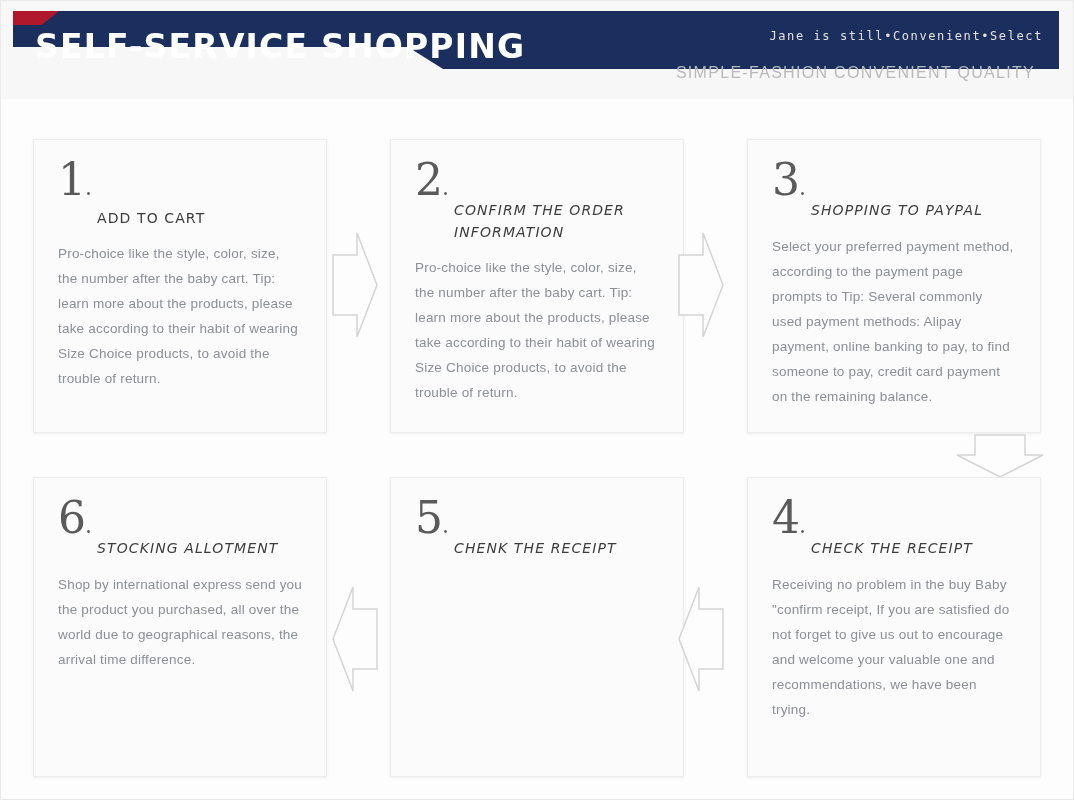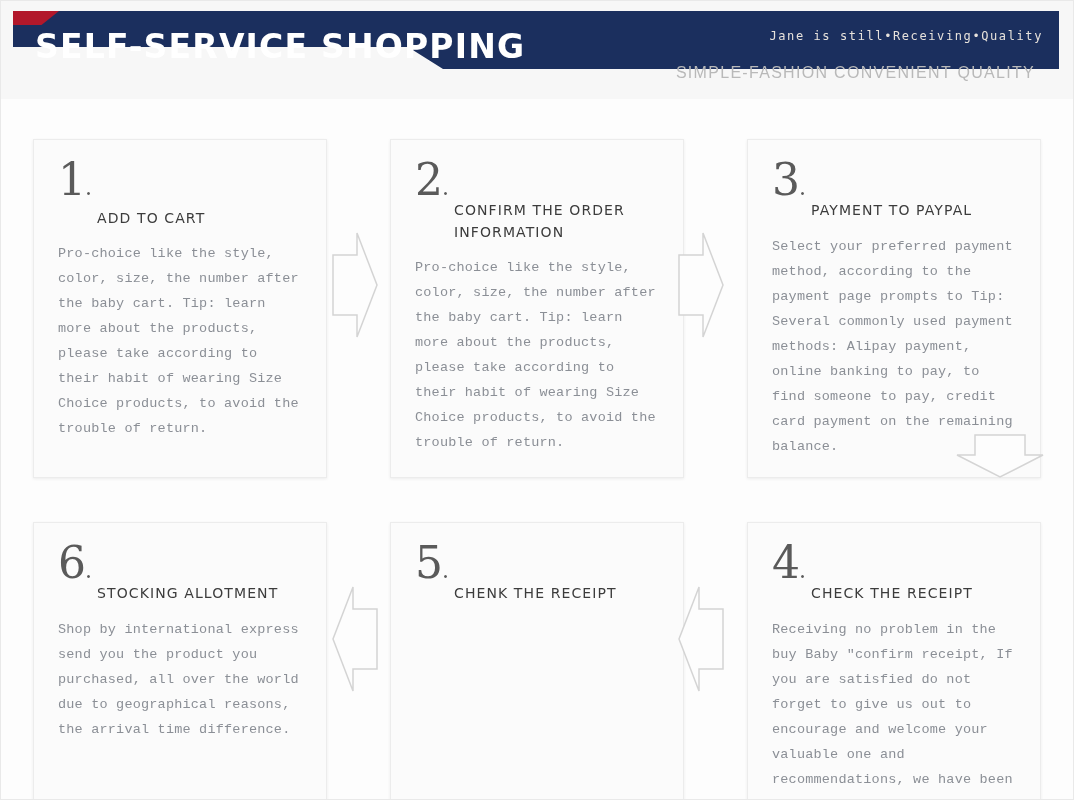--- a/index.html
+++ b/index.html
@@ -136,27 +136,28 @@
     font-size: 14px;
     line-height: 22px;
     letter-spacing: 1.1px;
     color: #3c3c3c;
     font-family: "DejaVu Sans", sans-serif;
     padding-top: 12px;
     margin-top: 35px;
   }
   .title-2 {
     padding-top: 4px;
+    font-style: italic;
   }
   .body {
     margin-top: 12px;
     font-size: 13.5px;
     line-height: 25px;
     color: #8b8f96;
-    font-family: Liberation Mono, monospace;
+    font-family: Liberation Sans, sans-serif;
     letter-spacing: 0.2px;
   }
 
   
   .arrow {
     position: absolute;
     color: #cfcfcf;
   }
   .arrow svg { display: block; }
   .arrow-r1a { left: 330px; top: 228px; }
@@ -167,21 +168,21 @@
 </style>
 </head>
 <body>
 
 <div class="page">
 
   <div class="header">
     <div class="header-band"></div>
     <div class="header-corner"></div>
     <div class="header-title">SELF-SERVICE SHOPPING</div>
-    <div class="header-tagline">Jane is still•Receiving•Quality</div>
+    <div class="header-tagline">Jane is still•Convenient•Select</div>
     <div class="header-sub">SIMPLE-FASHION  CONVENIENT QUALITY</div>
   </div>
 
   <div class="grid">
 
     <div class="row row-1">
 
       <div class="card">
         <div class="card-head">
           <div class="num"><span>1</span><span class="dot">.</span></div>
@@ -194,21 +195,21 @@
         <div class="card-head">
           <div class="num"><span>2</span><span class="dot">.</span></div>
           <div class="title title-2">CONFIRM THE ORDER INFORMATION</div>
         </div>
         <div class="body">Pro-choice like the style, color, size, the number after the baby cart. Tip: learn more about the products, please take according to their habit of wearing Size Choice products, to avoid the trouble of return.</div>
       </div>
 
       <div class="card">
         <div class="card-head">
           <div class="num"><span>3</span><span class="dot">.</span></div>
-          <div class="title title-2">PAYMENT TO PAYPAL</div>
+          <div class="title title-2">SHOPPING TO PAYPAL</div>
         </div>
         <div class="body">Select your preferred payment method, according to the payment page prompts to Tip: Several commonly used payment methods: Alipay payment, online banking to pay, to find someone to pay, credit card payment on the remaining balance.</div>
       </div>
 
     </div>
 
     <div class="row row-2">
 
       <div class="card card-2">
         <div class="card-head">

